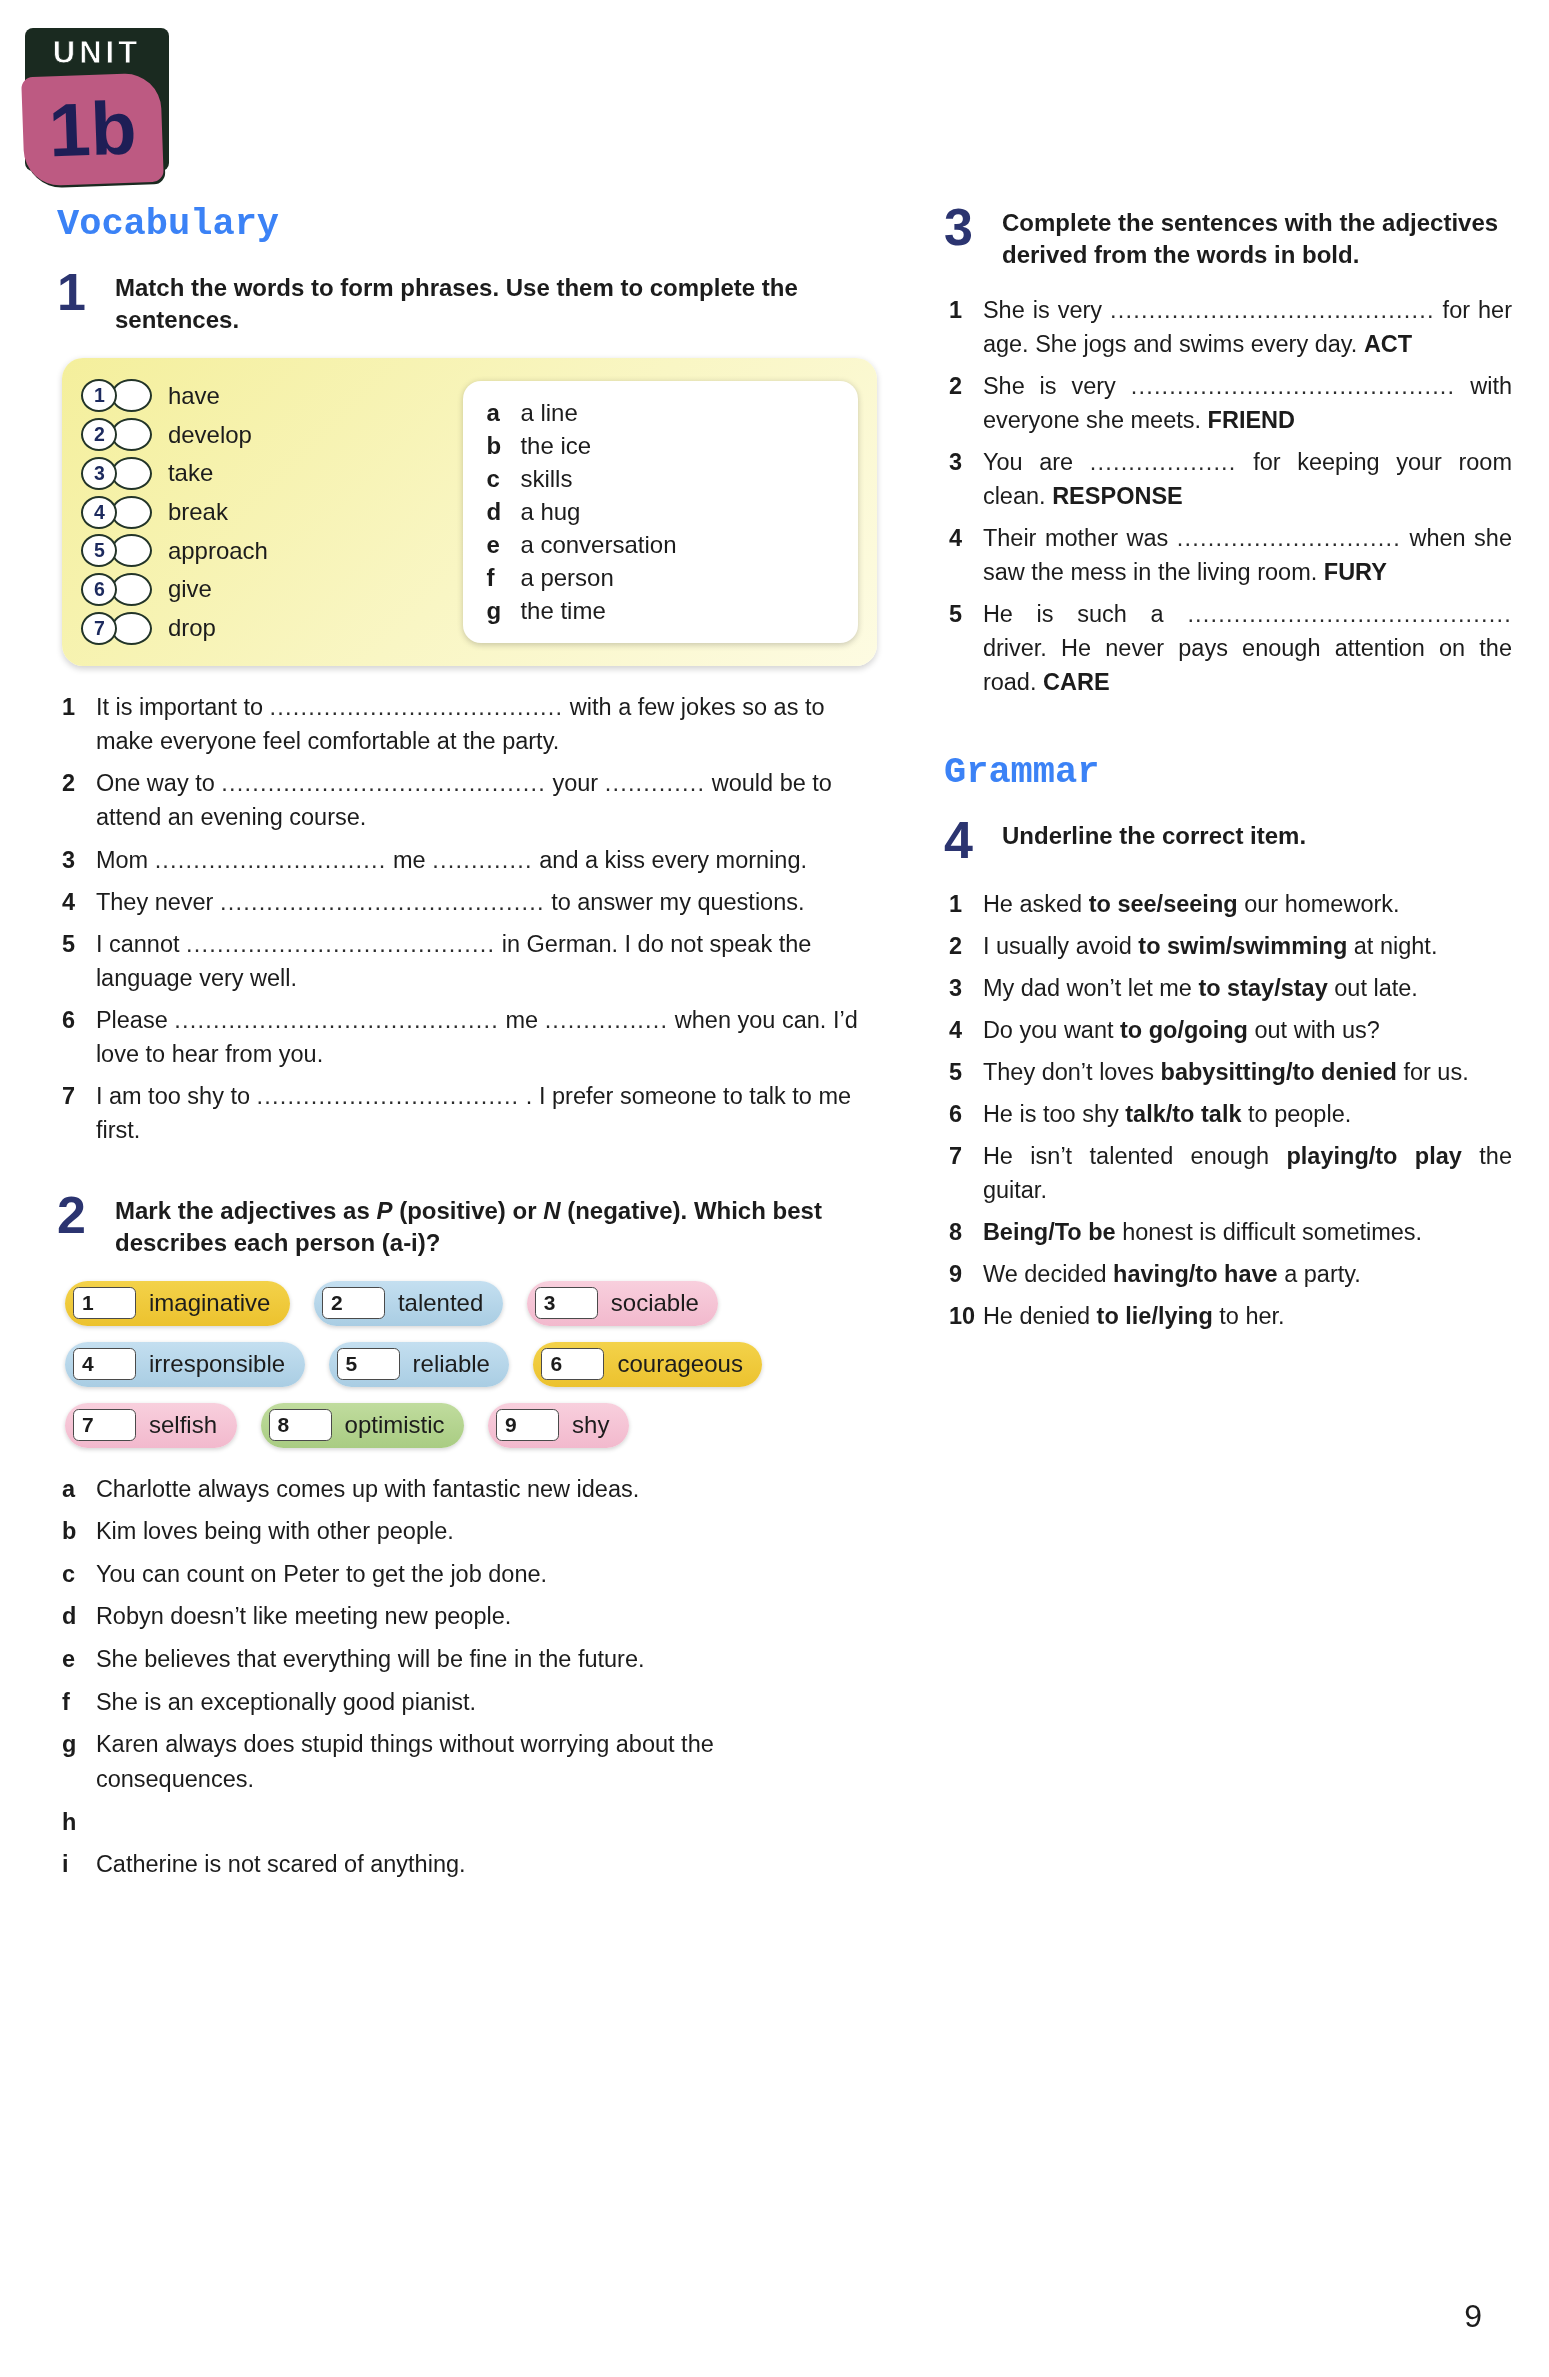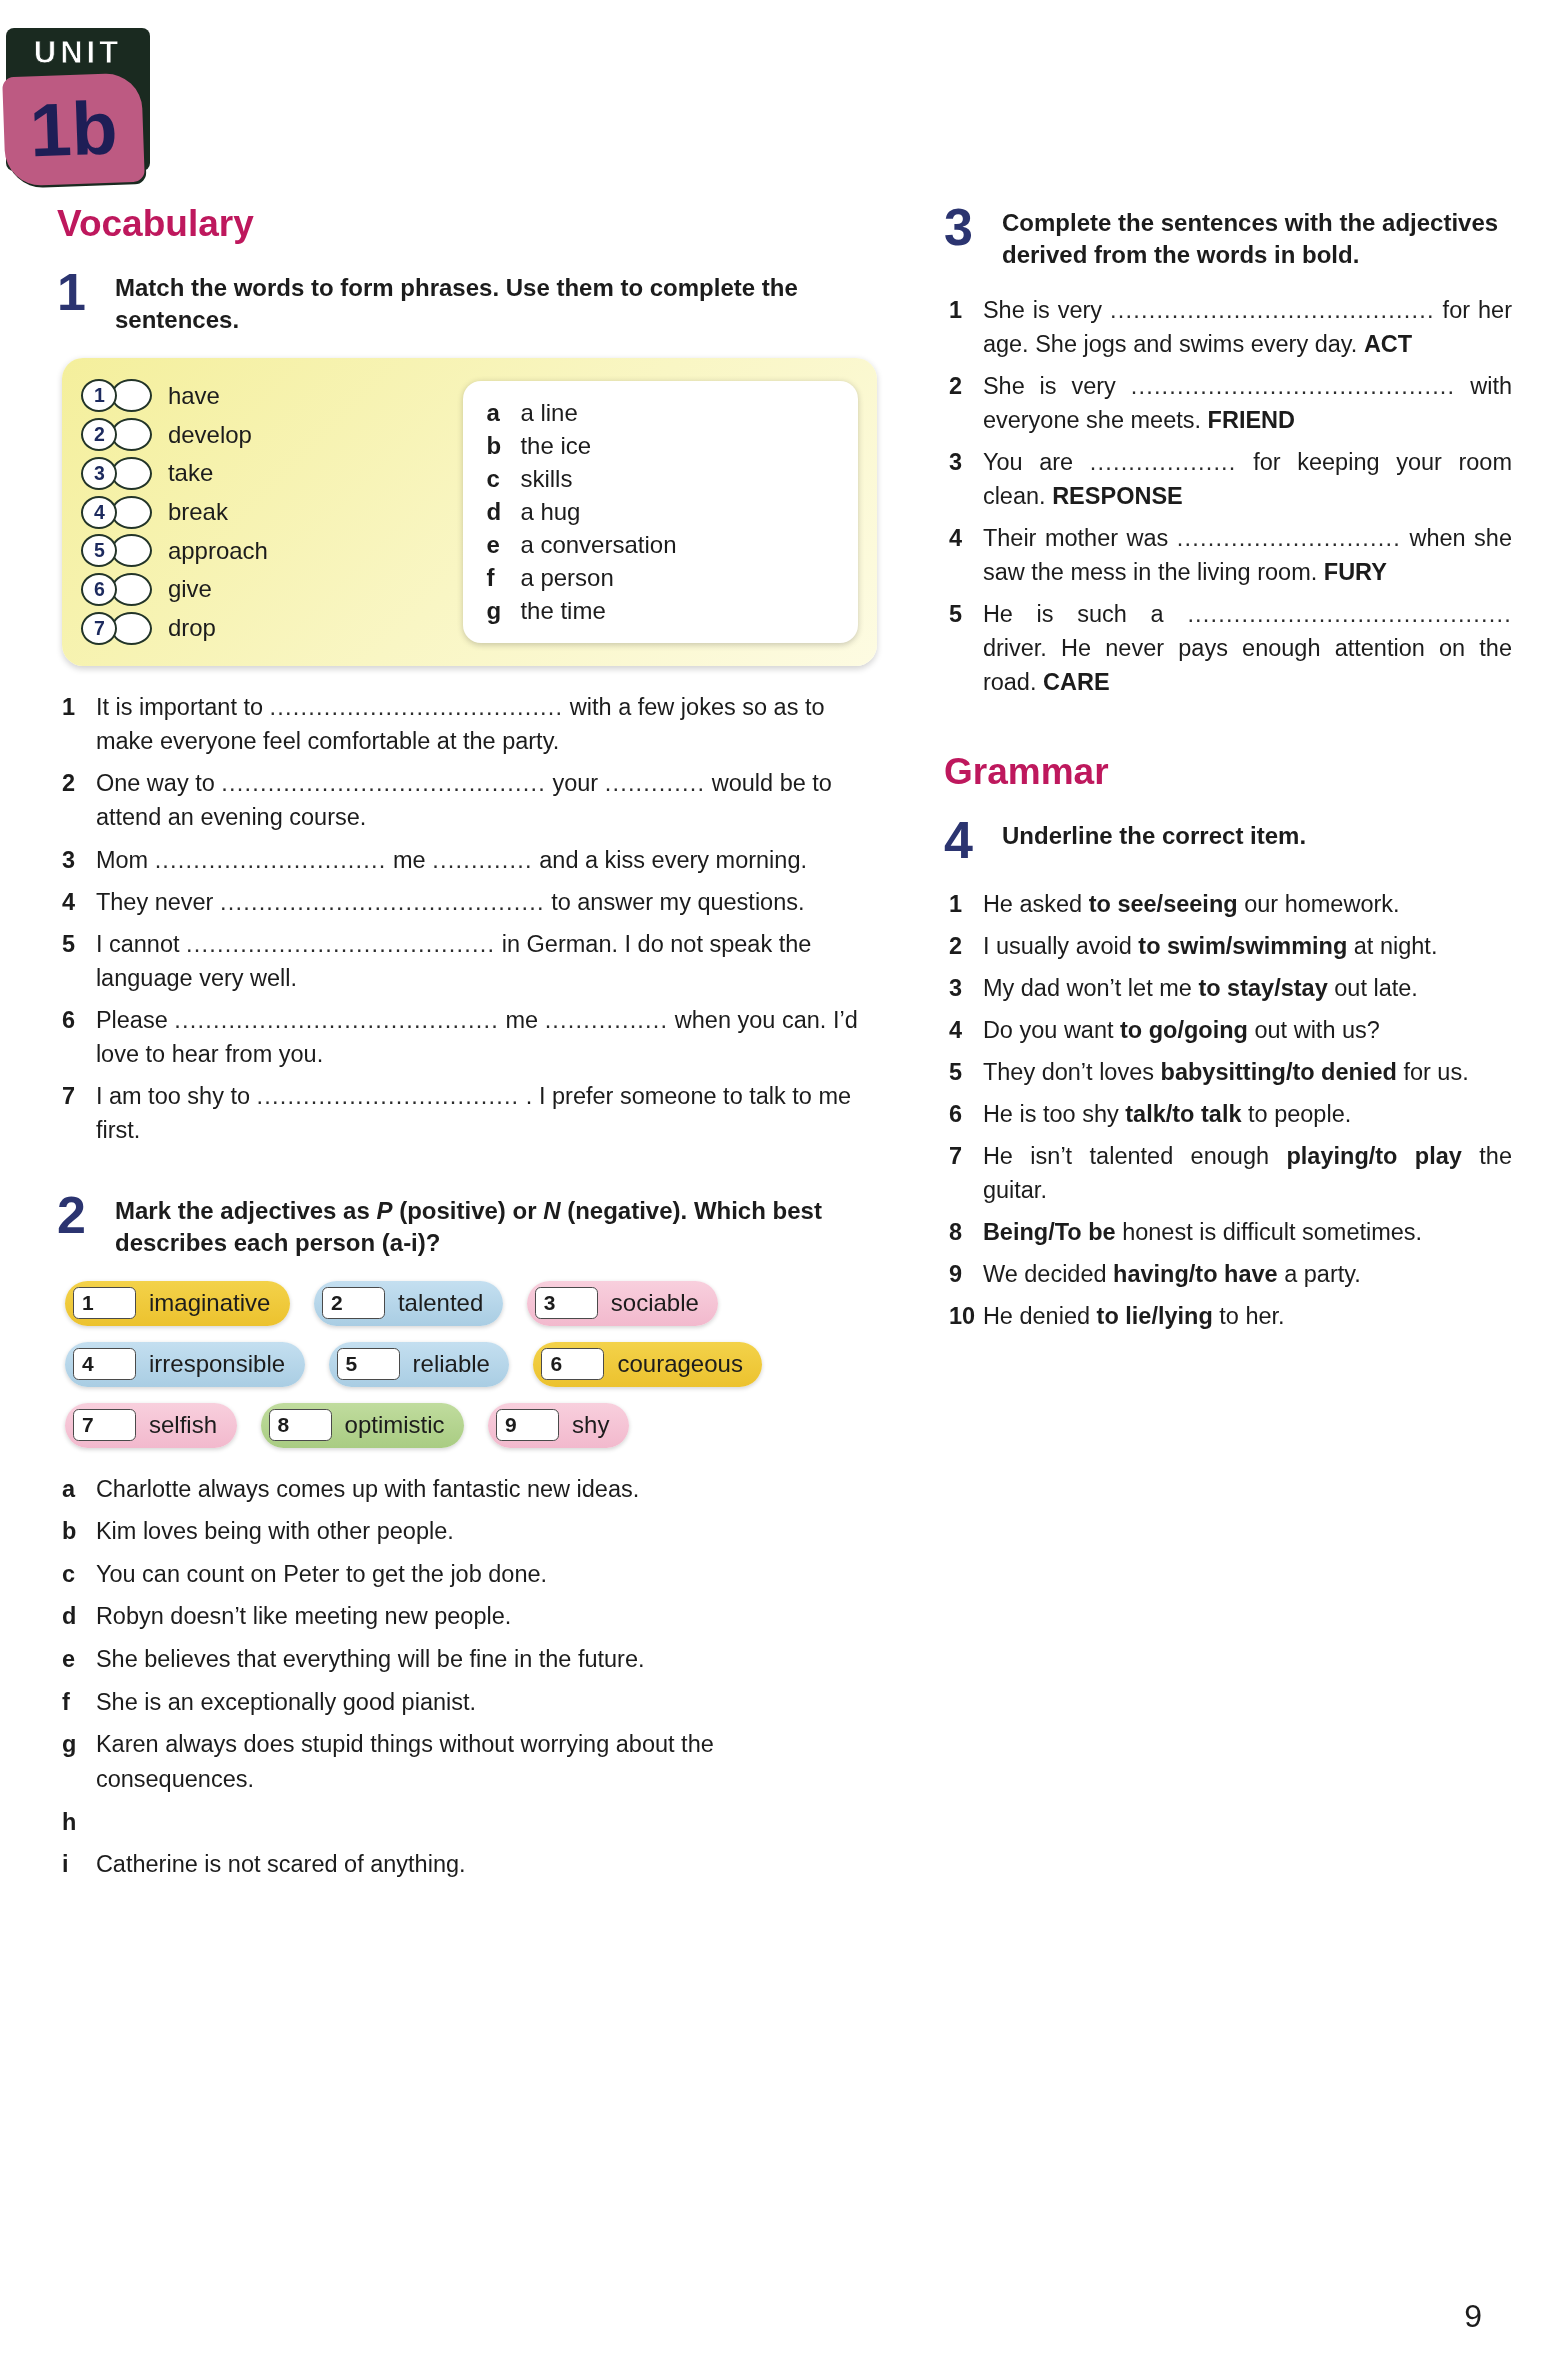--- a/index.html
+++ b/index.html
@@ -1,33 +1,33 @@
 <!DOCTYPE html>
 <html style="font-size:13px"><head>
 <meta charset="utf-8">
 <style>
   html,body{margin:0;padding:0;}
   body{
     width:1549px;min-height:2377px;background:#ffffff;position:relative;
     font-family:"Liberation Sans",sans-serif;color:#1c1c1c;
   }
-  .unit-badge{position:absolute;top:28px;left:6px;width:128px;background:#1a2a20;
+  .unit-badge{position:absolute;top:28px;left:25px;width:128px;background:#1a2a20;
     border-radius:8px;padding:6.5px 8px 0 8px;z-index:2;}
   .unit-label{color:#ffffff;font-size:31px;font-weight:bold;letter-spacing:4px;text-align:center;
     -webkit-text-stroke:0.8px #1a2a20;}
   .unit-number-wrap{background:#bd5a82;height:109px;margin:4.9px -1.6px -13px -9.7px;
     border-radius:11.4px 36px 11.4px 36px;display:flex;align-items:center;justify-content:center;
     transform:rotate(-2deg);box-shadow:1.6px 2.4px 0 #1a2a20;}
   .unit-number{font-size:75px;font-weight:800;color:#1e1e56;line-height:1;}
 
   .columns{display:flex;gap:67px;padding:203px 32px 97px 57px;}
   .col-left{width:820px;flex:none;}
   .col-right{width:568px;flex:none;}
 
-  h1.section-heading{font-size:37px;font-weight:bold;color:#be185d;margin:0 0 23px 0;}
+  h1.section-heading{font-size:37px;font-weight:bold;color:#3b82f6;margin:0 0 23px 0;font-family:Liberation Mono, monospace;}
   .col-right h1.section-heading{margin-top:52px;}
 
   .ex-head{display:flex;gap:21px;margin-bottom:21px;}
   .ex-num{font-size:52px;font-weight:bold;color:#2b3470;line-height:0.95;flex:none;width:37px;}
   .ex-instructions{font-size:24px;font-weight:bold;line-height:1.35;margin:4px 0 0 0;}
 
   
   .match-box{background:linear-gradient(135deg,#f4ef9c 0%,#f9f6c4 55%,#fdfbe2 100%);
     border-radius:21px;padding:16px 19.5px;display:flex;align-items:center;
     box-shadow:0 2.4px 6.5px rgba(0,0,0,0.18);margin:0 0 24px 4.9px;}

